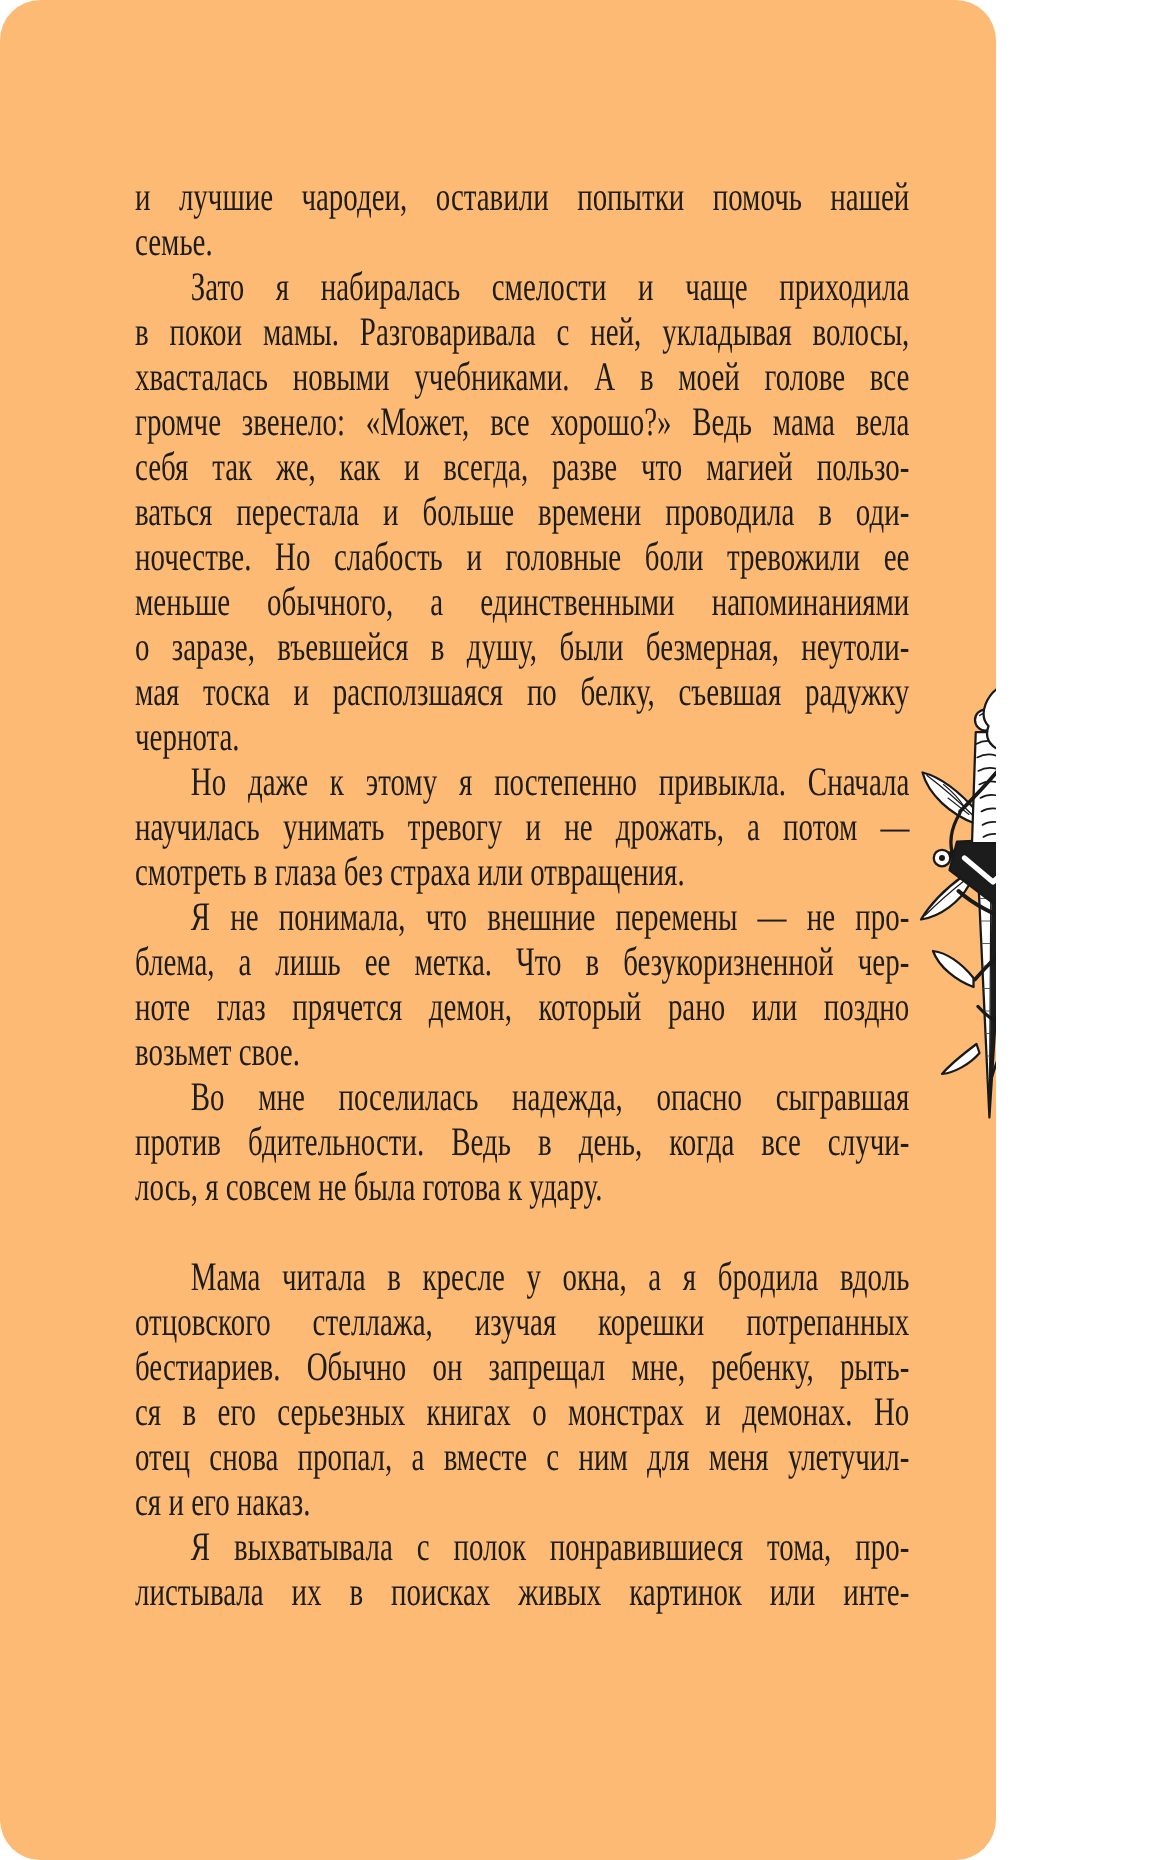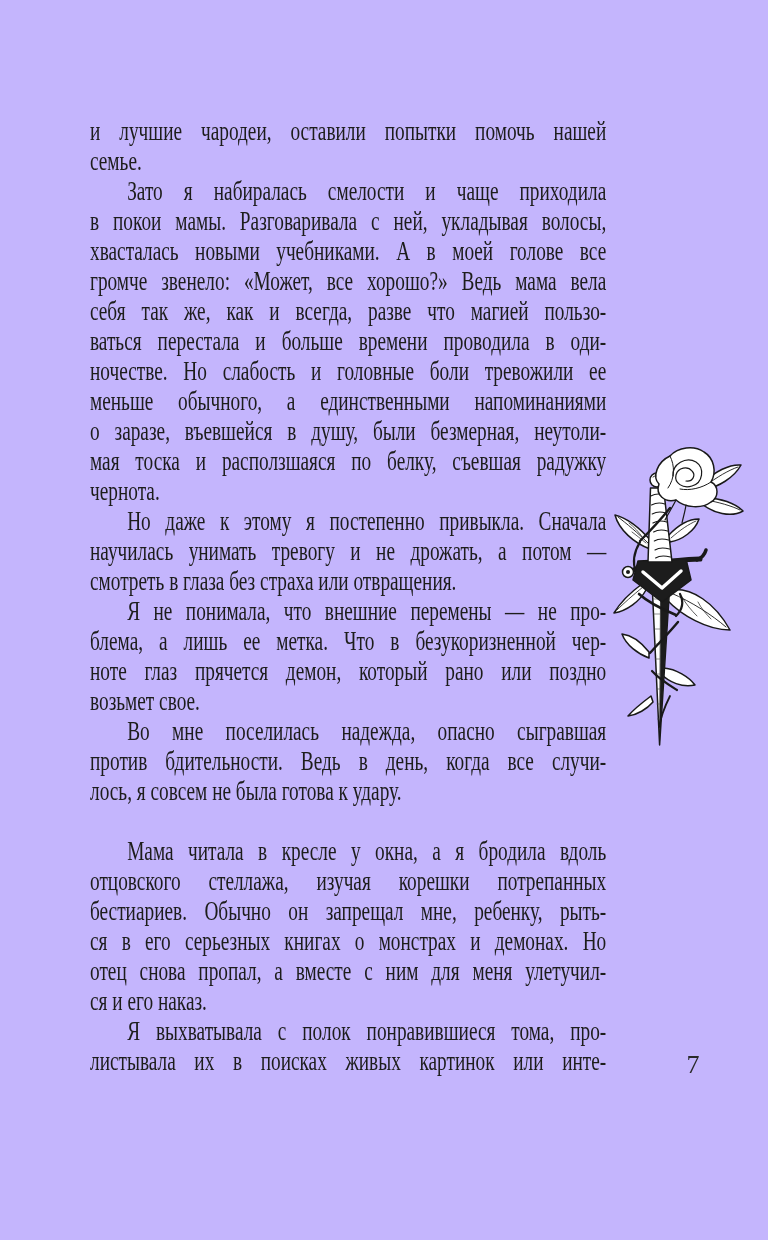--- a/index.html
+++ b/index.html
@@ -1,23 +1,24 @@
 <!DOCTYPE html>
 <html><head>
 <meta charset="utf-8">
 <style>
   html, body { margin: 0; padding: 0; }
   body { background: #fff; }
   .page {
     position: relative;
-    width: 768px;
+    width: 664px;
     height: 1240px;
-    background: #c4b5fd;
+    background: #fdba74;
     overflow: hidden;
     font-family: "Liberation Serif", "DejaVu Serif", serif;
+    border-radius: 27px;
   }
   
   .text-block {
     position: absolute;
     left: 90px;
     top: 116px;
     width: 722px;
     transform: scaleX(0.715);
     transform-origin: 0 0;
     color: #1d1d1b;

